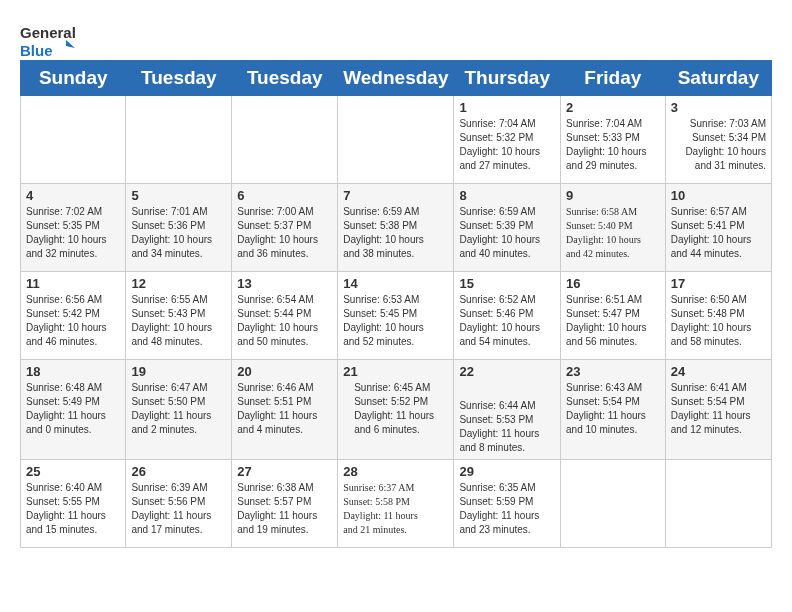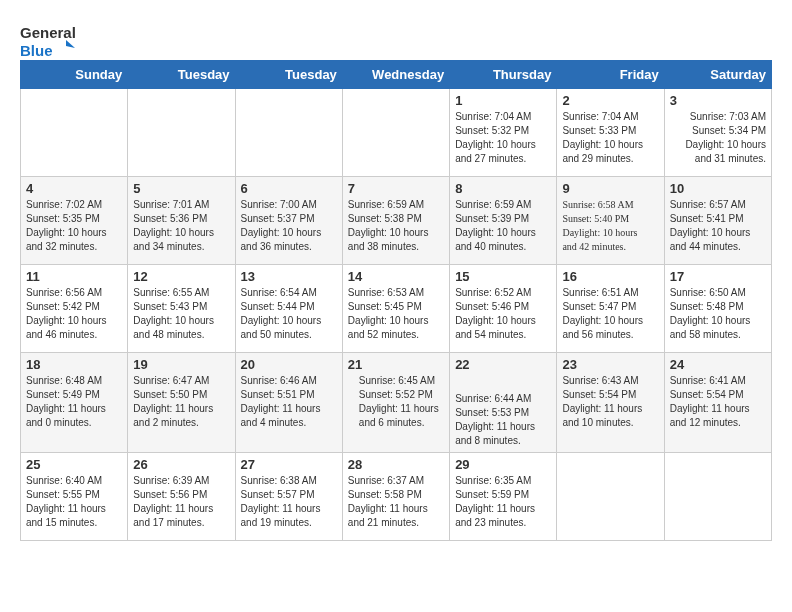--- a/index.html
+++ b/index.html
@@ -35,24 +35,24 @@
       color: #555;
     }
     table {
       width: 100%;
       border-collapse: collapse;
       border: 1px solid #ccc;
     }
     thead tr th {
       background-color: #2a6db5;
       color: #fff;
-      font-size: 13px;
+      font-size: 19px;
       font-weight: bold;
       padding: 6px 5px;
-      text-align: right;
+      text-align: center;
       border: 1px solid #2a6db5;
     }
     tbody tr td {
       vertical-align: top;
       border: 1px solid #ccc;
       padding: 4px 5px;
       width: calc(100% / 7);
       min-height: 80px;
       height: 88px;
       font-size: 10.5px;
@@ -305,21 +305,21 @@
         </td>
         <td>
           <span class="day-num">27</span>
           <div class="day-detail" style="white-space: pre-line;">Sunrise: 6:38 AM
 Sunset: 5:57 PM
 Daylight: 11 hours
 and 19 minutes.</div>
         </td>
         <td>
           <span class="day-num">28</span>
-          <div class="day-detail" style="white-space: pre-line;">Sunrise: 6:37 AM
+          <div class="day-detail" style="white-space: pre-line; font-family: Liberation Serif, serif;">Sunrise: 6:37 AM
 Sunset: 5:58 PM
 Daylight: 11 hours
 and 21 minutes.</div>
         </td>
         <td>
           <span class="day-num">29</span>
           <div class="day-detail" style="white-space: pre-line;">Sunrise: 6:35 AM
 Sunset: 5:59 PM
 Daylight: 11 hours
 and 23 minutes.</div>

